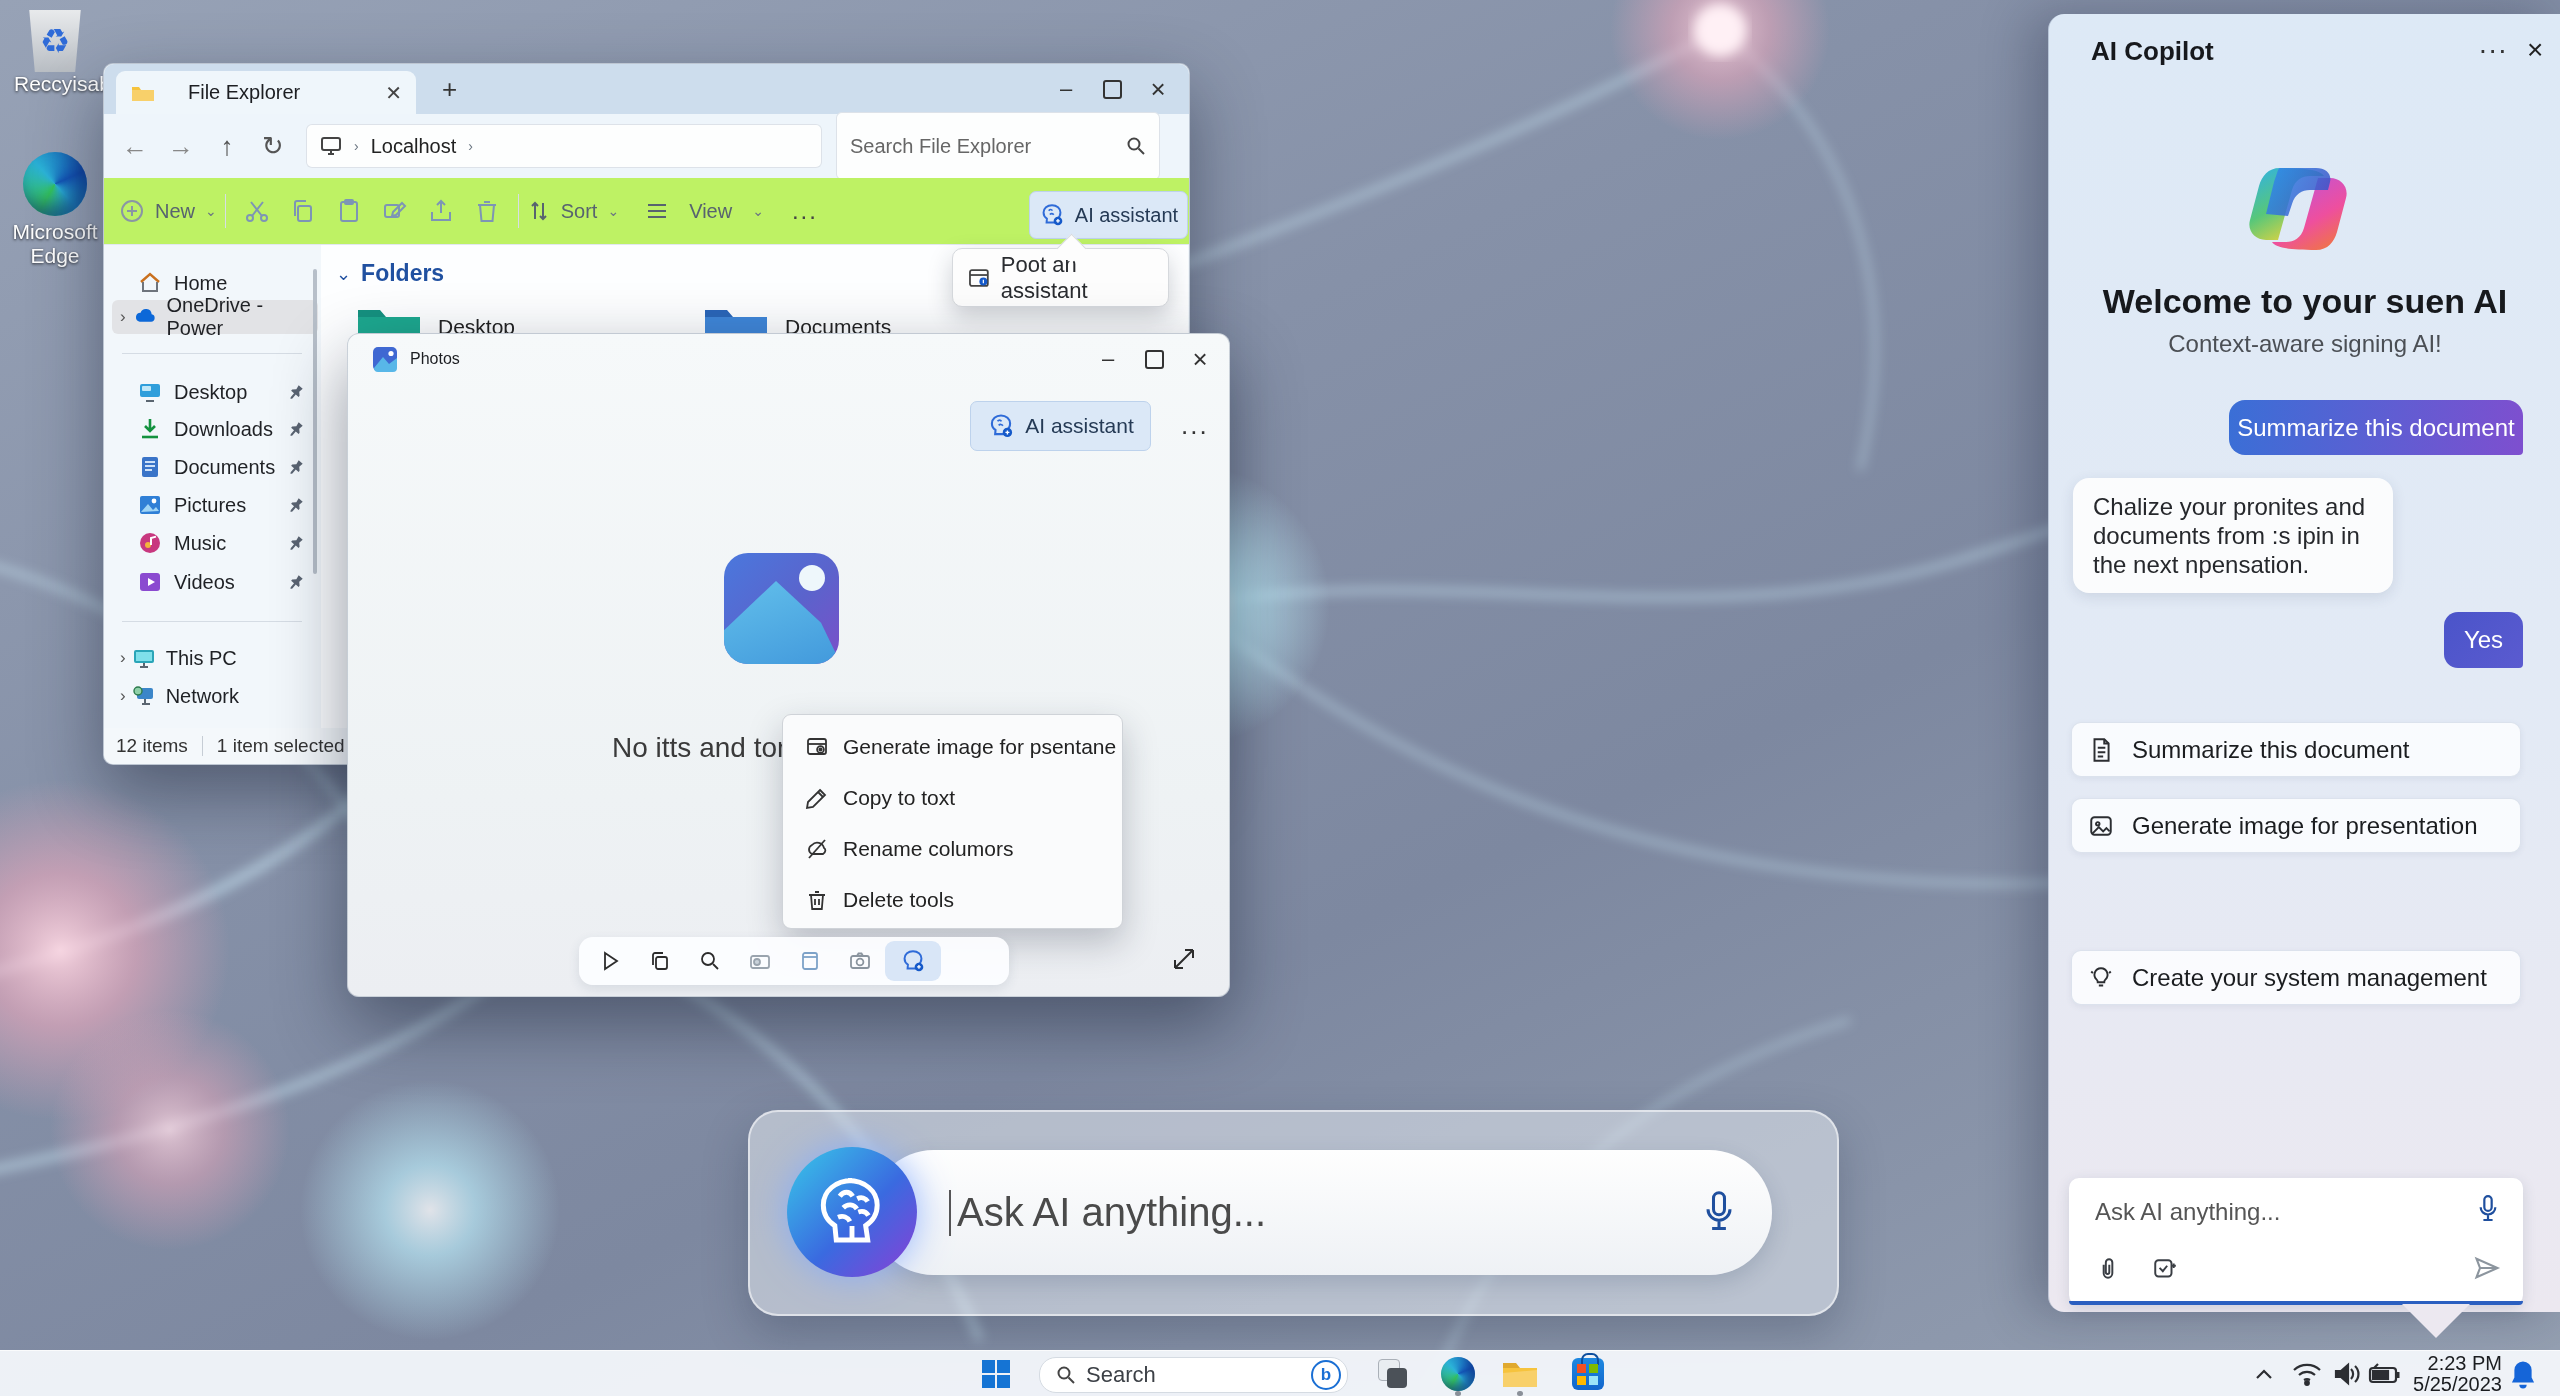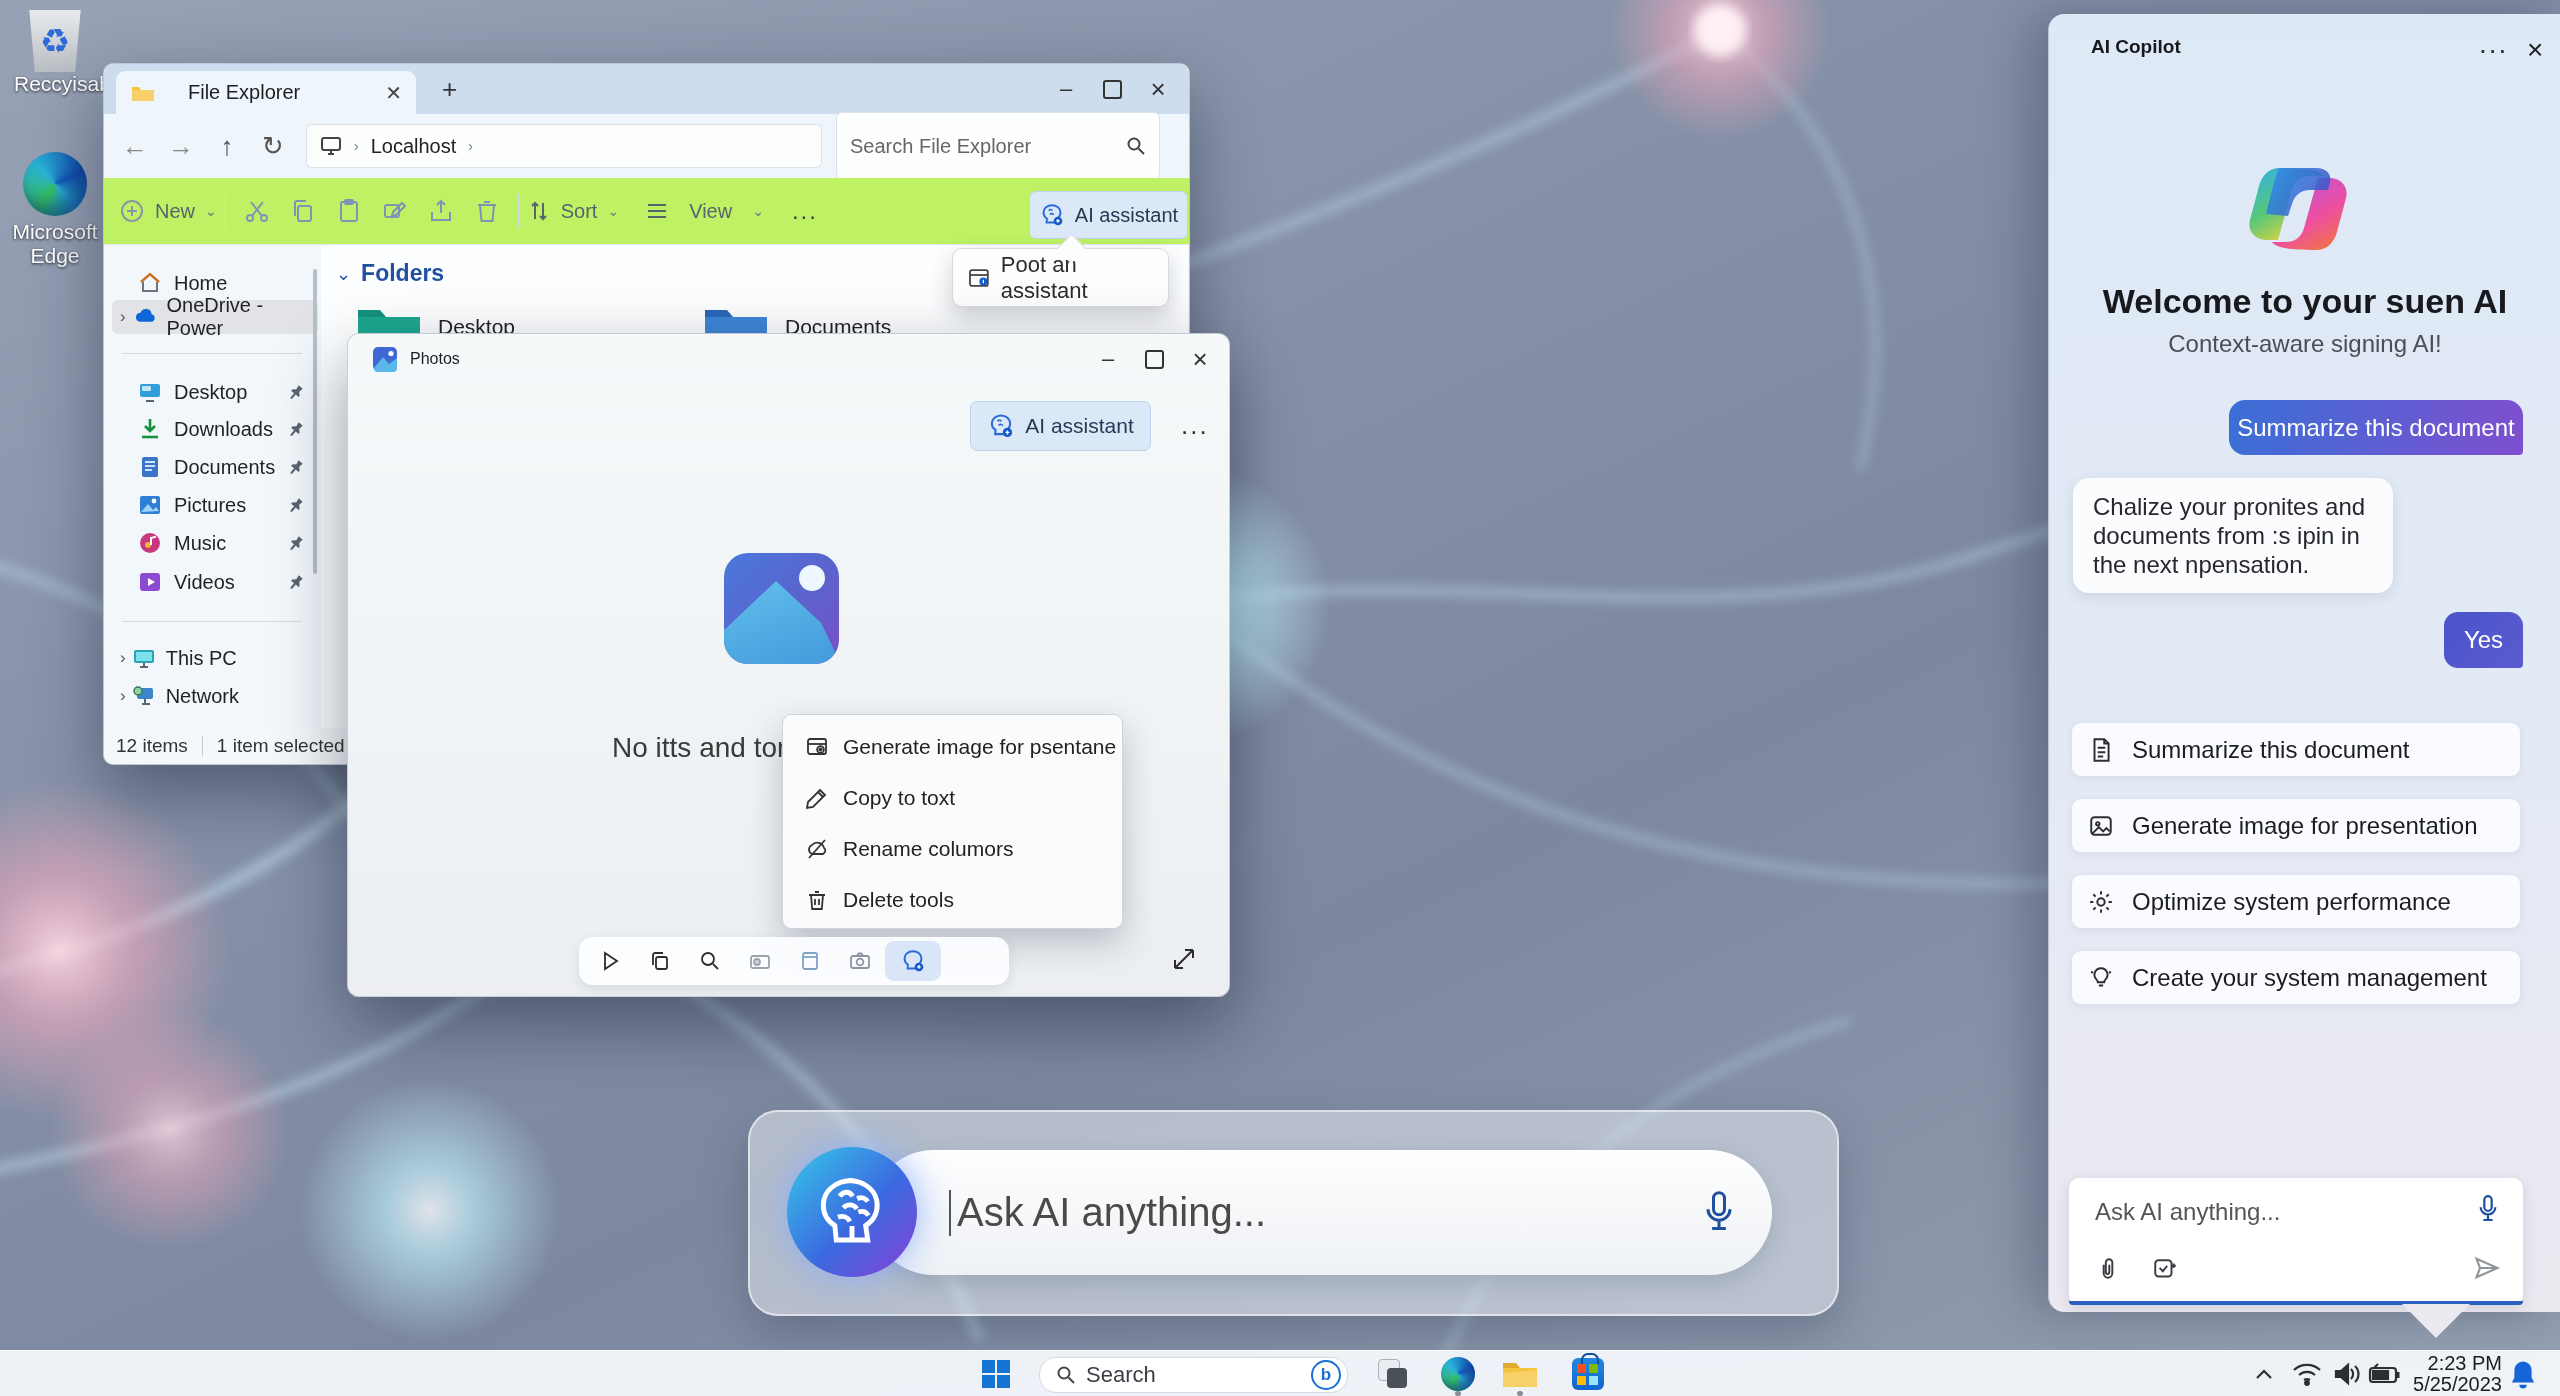--- a/index.html
+++ b/index.html
@@ -522,21 +522,21 @@
     </div>
     <div id="brainball">
       <svg class="ic" width="84" height="84" viewBox="0 0 24 24" fill="none" stroke="#ffffff" stroke-width="1.4">
           <path d="M12 3c-4.6 0-8.2 3-8.2 7 0 2.5 1.3 4.6 3.3 5.9L7.5 20h9l-.6-4.1c2-1.3 3.3-3.4 3.3-5.9 0-4-3.6-7-8.2-7z"></path>
           <path d="M8.5 7.5c1.1-1.5 2.8-1.5 3.7 0M9.5 10.8c1.3-1.3 3-1 3.9.3M8 13.5c1.5-.6 2.8 0 3.4 1.2M13.5 8.2c1.2-.6 2.4-.2 3 .8M13.8 12c1.2-.4 2.3 0 2.9 1M12 16v4"></path>
         </svg>
     </div>
   </div>
 
   <div id="copilot" class="abs">
-    <span class="abs" style="left:42px;top:22px;font-size:19px;font-weight:600;color:#17191d;">AI Copilot</span>
+    <span class="abs" style="left:42px;top:22px;font-size:26px;font-weight:600;color:#17191d;">AI Copilot</span>
     <span class="abs" style="left:430px;top:14px;font-size:28px;color:#333;letter-spacing:2px;">...</span>
     <span class="abs" style="left:478px;top:20px;font-size:28px;color:#222;">×</span>
 
     <svg class="abs ic" width="104" height="94" viewBox="0 0 104 94" style="left:197px;top:148px;">
       <defs>
         <linearGradient id="cpl" x1="0" y1="0" x2="0.6" y2="1">
             <stop offset="0%" stop-color="#2fb0ec"></stop>
             <stop offset="55%" stop-color="#57c77a"></stop>
             <stop offset="100%" stop-color="#e8d43c"></stop>
           </linearGradient>
@@ -576,27 +576,20 @@
       <span>Summarize this document</span>
     </div>
     <div class="sugg" style="top:784px;">
       <svg class="ic sg-ic" width="26" height="26" viewBox="0 0 24 24" fill="none" stroke="#2c2e32" stroke-width="1.8">
           <rect x="3" y="4" width="18" height="16" rx="3"></rect>
           <circle cx="9" cy="10" r="1.6"></circle>
           <path d="M4 19l6-6 4 4 3-3 3 3"></path>
         </svg>
       <span>Generate image for presentation</span>
     </div>
-    <div class="sugg" style="top:860px;">
-      <svg class="ic sg-ic" width="26" height="26" viewBox="0 0 24 24" fill="none" stroke="#2c2e32" stroke-width="1.8">
-          <circle cx="12" cy="12" r="3.4"></circle>
-          <path d="M12 2v3M12 19v3M2 12h3M19 12h3M4.9 4.9l2.1 2.1M17 17l2.1 2.1M19.1 4.9L17 7M7 17l-2.1 2.1"></path>
-        </svg>
-      <span>Optimize system performance</span>
-    </div>
     <div class="sugg" style="top:936px;">
       <svg class="ic sg-ic" width="26" height="26" viewBox="0 0 24 24" fill="none" stroke="#2c2e32" stroke-width="1.8">
           <path d="M12 3a6 6 0 0 1 4 10.5c-.8.7-1 1.5-1 2.5h-6c0-1-.2-1.8-1-2.5A6 6 0 0 1 12 3z"></path>
           <path d="M10 19h4M3 6l1.5 1.5M21 6l-1.5 1.5"></path>
         </svg>
       <span>Create your system management</span>
     </div>
 
     <div class="abs" style="left:20px;top:1164px;width:454px;height:127px;background:#fff;border-radius:10px;box-shadow:0 4px 14px rgba(40,60,90,.15);">
       <span class="abs" style="left:26px;top:20px;font-size:24px;color:#555;">Ask AI anything...</span>

